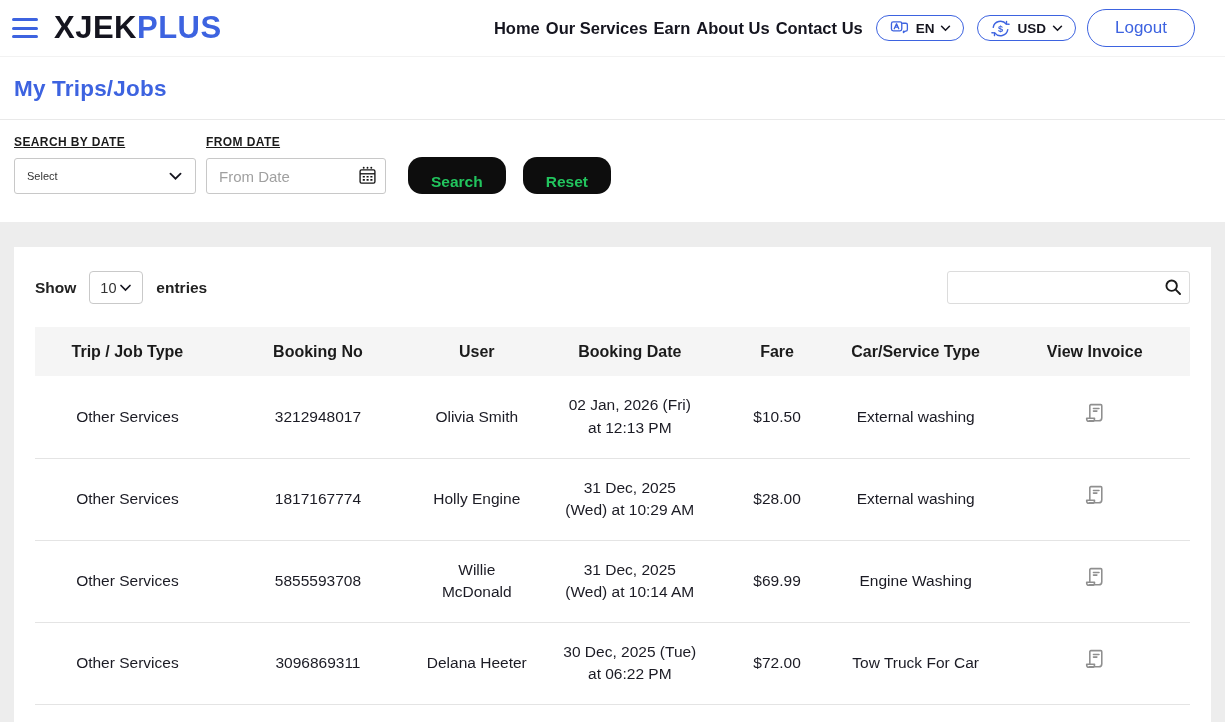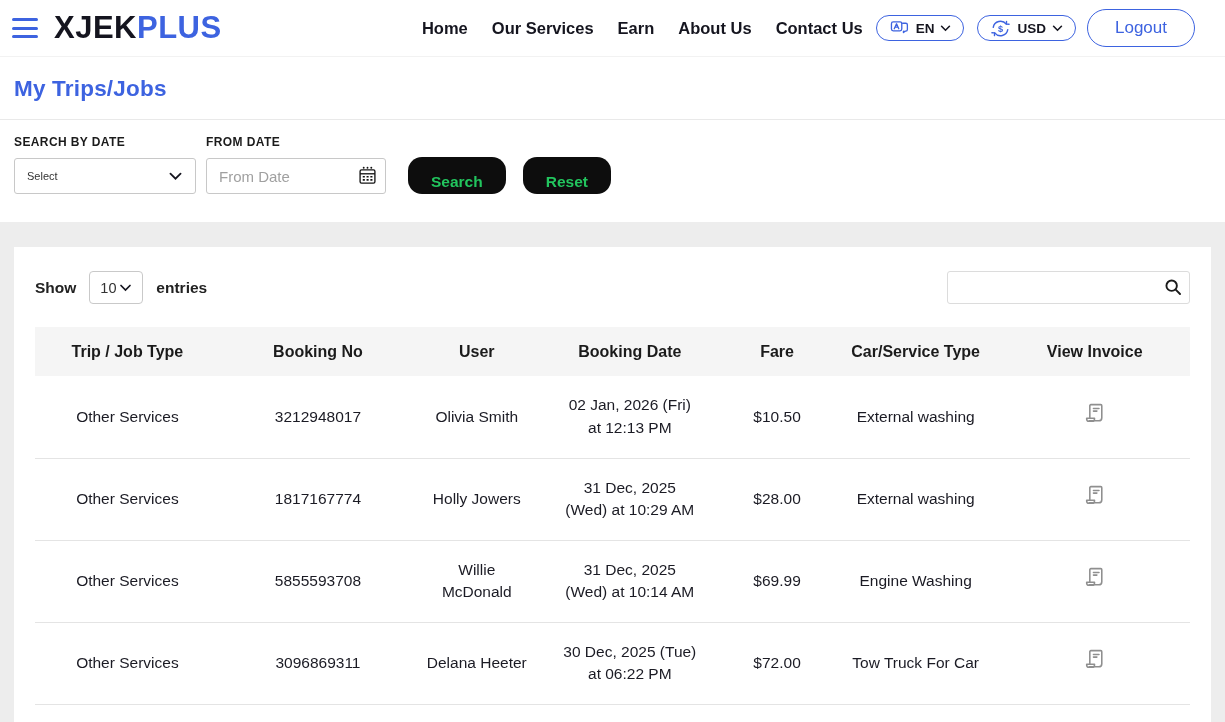--- a/index.html
+++ b/index.html
@@ -16,21 +16,21 @@
     background: #fff;
     display: flex;
     align-items: center;
     padding: 0 30px 0 10px;
     border-bottom: 1px solid #f2f2f2;
   }
   .hamburger { width: 26px; height: 20px; display: flex; flex-direction: column; justify-content: space-between; cursor: pointer; margin: 0 16px 0 2px; }
   .hamburger span { display: block; height: 3px; border-radius: 2px; background: #3d63e0; }
   .logo { font-size: 31px; font-weight: 800; letter-spacing: .5px; color: #15151f; cursor: pointer; white-space: nowrap; }
   .logo .accent { color: #3d63e0; }
-  .main-nav { margin-left: auto; display: flex; align-items: flex-end; gap: 24px; }
+  .main-nav { margin-left: auto; display: flex; align-items: flex-end; gap: 6px; }
   .main-nav a { text-decoration: none; color: #15151f; font-size: 16.5px; font-weight: 600; cursor: pointer; white-space: nowrap; }
   .pill {
     display: flex; align-items: center; gap: 6px;
     height: 26px; padding: 0 12px;
     border: 1.4px solid #3d63e0; border-radius: 17px;
     background: #fff; cursor: pointer; margin-left: 13px;
     font-size: 13.5px; font-weight: 700; color: #15151f;
   }
   .logout-btn {
     height: 38px; padding: 0 27px; margin-left: 11px;
@@ -41,21 +41,21 @@
 
   
   .title-wrap { background: #fff; padding: 19px 14px 17px; border-bottom: 1px solid #e9e9e9; }
   .title-wrap h1 { font-size: 22.5px; font-weight: 700; color: #3d63e0; letter-spacing: .2px; }
 
   
   .filters { background: #fff; padding: 15px 14px 28px; display: flex; align-items: flex-end; }
   .field { margin-right: 10px; }
   .field label {
     display: block; font-size: 12px; font-weight: 700; color: #1b1b1b;
-    letter-spacing: .4px; margin-bottom: 9px;
+    letter-spacing: .4px; margin-bottom: 9px; text-decoration: underline;
   }
   .fake-select {
     width: 182px; height: 36px; border: 1px solid #c8c8c8; border-radius: 3px;
     display: flex; align-items: center; justify-content: space-between;
     padding: 0 12px; font-size: 11px; color: #333; background: #fff; cursor: pointer;
   }
   .input-wrap { position: relative; width: 180px; }
   .input-wrap input {
     width: 100%; height: 36px; border: 1px solid #c8c8c8; border-radius: 3px;
     padding: 0 36px 0 12px; font-size: 15px; font-family: inherit; color: #333;
@@ -241,21 +241,21 @@
                 <path d="M7.5 16.5v-12c0-.55.45-1 1-1H18c.55 0 1 .45 1 1v11.5c0 1.66-1.34 3-3 3H7"></path>
                 <path d="M4.5 16.5H12v.8c0 1.2-.95 2.2-2.15 2.2H6.6c-1.2 0-2.1-1-2.1-2.2v-.8z"></path>
                 <path d="M11 7.2h5.3M11 9.7h3.3"></path>
               </svg>
             </span>
           </td>
         </tr>
         <tr>
           <td>Other Services</td>
           <td>1817167774</td>
-          <td>Holly Jowers</td>
+          <td>Holly Engine</td>
           <td class="date-cell">31 Dec, 2025
 (Wed) at 10:29 AM</td>
           <td>$28.00</td>
           <td>External washing</td>
           <td>
             <span class="invoice-btn">
               <svg width="25" height="25" viewBox="0 0 24 24" fill="none" stroke="#8f8f8f" stroke-width="1.5" stroke-linecap="round" stroke-linejoin="round">
                 <path d="M7.5 16.5v-12c0-.55.45-1 1-1H18c.55 0 1 .45 1 1v11.5c0 1.66-1.34 3-3 3H7"></path>
                 <path d="M4.5 16.5H12v.8c0 1.2-.95 2.2-2.15 2.2H6.6c-1.2 0-2.1-1-2.1-2.2v-.8z"></path>
                 <path d="M11 7.2h5.3M11 9.7h3.3"></path>

